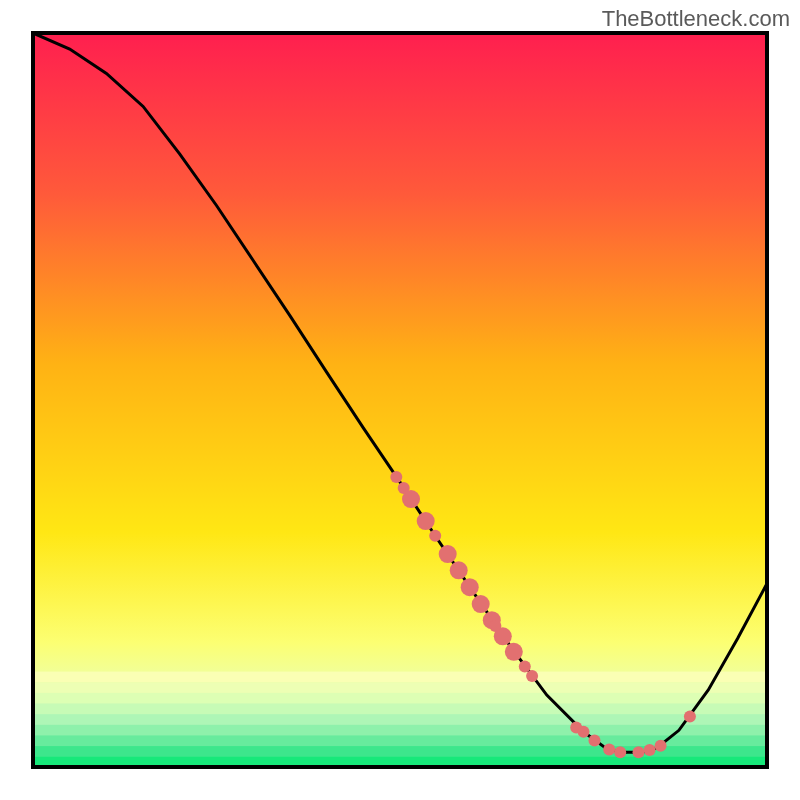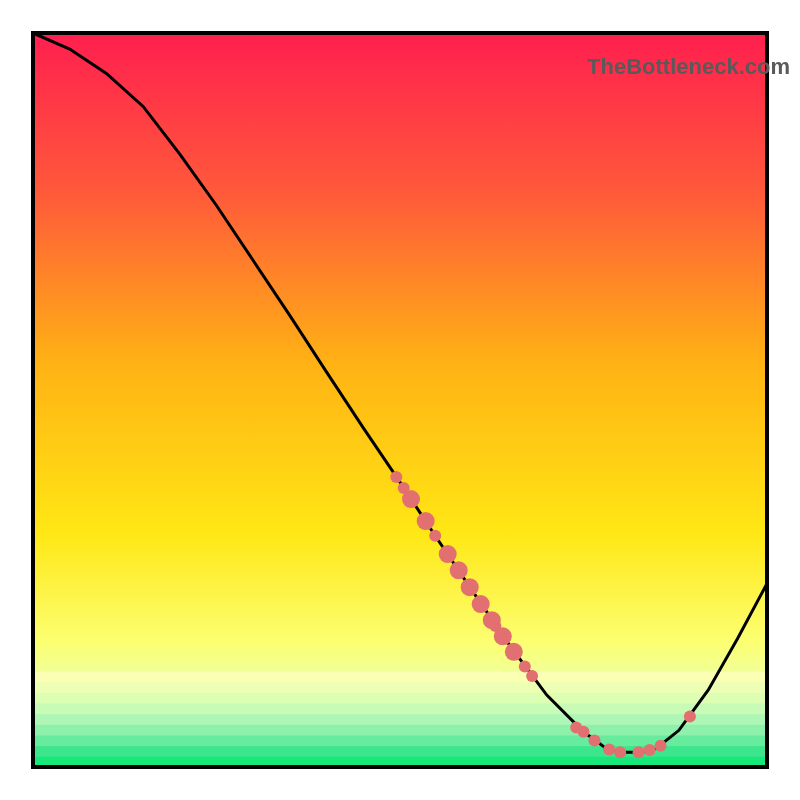--- a/index.html
+++ b/index.html
@@ -13,25 +13,24 @@
   .canvas {
     position: relative;
     width: 800px;
     height: 800px;
   }
   .watermark {
     position: absolute;
     top: 6px;
     right: 10px;
     font-size: 22px;
-    font-weight: bold;
+    font-weight: normal;
     color: #5a5a5a;
     letter-spacing: 0px;
     z-index: 10;
-    margin-top: 48px;
   }
   svg.plot {
     position: absolute;
     top: 0;
     left: 0;
   }
 </style>
 </head>
 <body>
 

